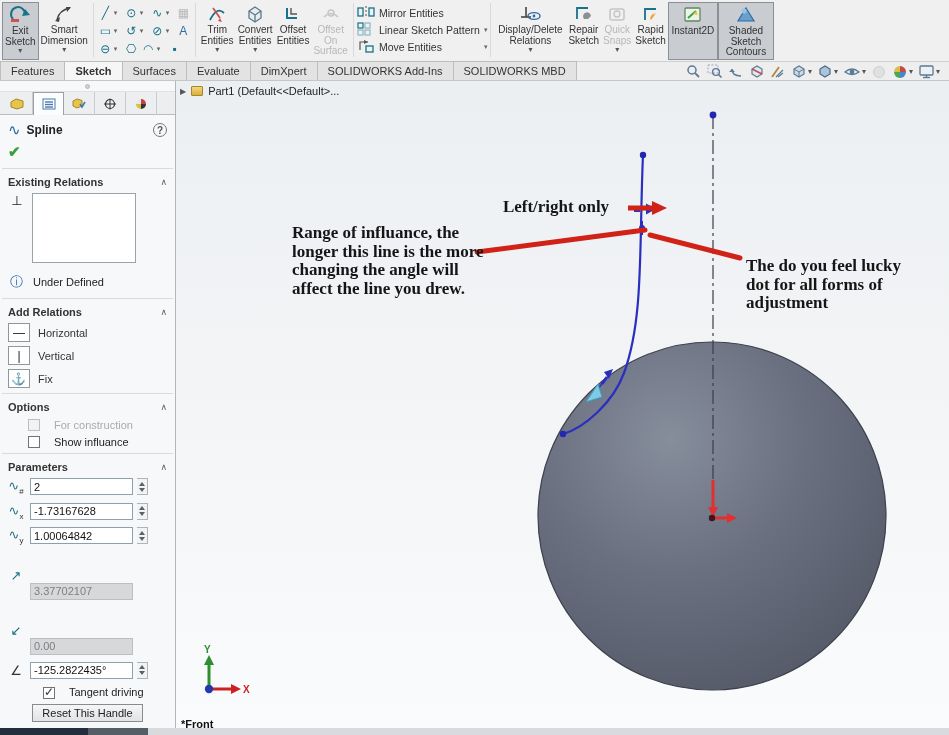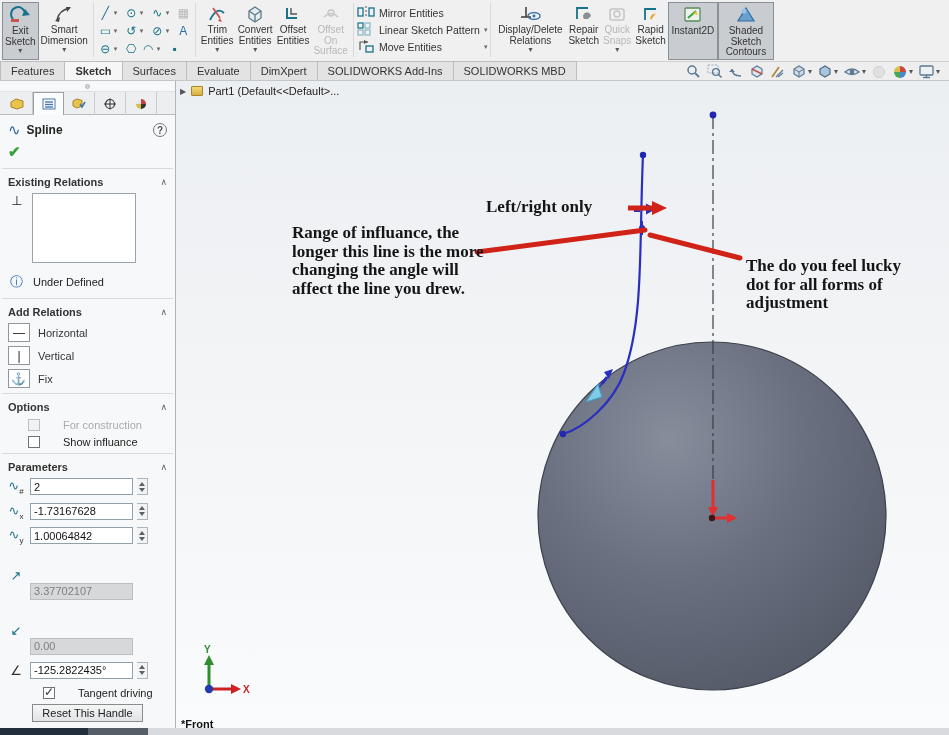--- a/index.html
+++ b/index.html
@@ -47,21 +47,21 @@
   .pdiv { height:1px; background:#d8dadc; margin:3px 2px; }
   .sect { display:flex; align-items:center; padding:4px 8px 3px 8px; font-size:11px; font-weight:bold; color:#333; }
   .sect .chev { margin-left:auto; font-size:9px; color:#666; font-weight:normal; }
   .relrow { display:flex; align-items:flex-start; padding:2px 8px; gap:6px; }
   .relic { font-size:13px; color:#222; width:18px; text-align:center; }
   .lbox { width:104px; height:70px; background:#fff; border:1px solid #9aa3aa; }
   .inforow { display:flex; align-items:center; gap:10px; padding:8px 8px 4px 10px; font-size:11px; color:#222; }
   .infoic { color:#2f6fb2; font-size:13px; }
   .addrel { display:flex; align-items:center; gap:8px; padding:2px 8px; }
   .relbox { width:22px; height:19px; background:#fff; border:1px solid #8f979d; display:flex; align-items:center; justify-content:center; font-size:12px; color:#222; }
-  .cbrow { display:flex; align-items:flex-end; gap:23px; padding:2px 8px 2px 28px; color:#222; }
+  .cbrow { display:flex; align-items:center; gap:14px; padding:2px 8px 2px 28px; color:#222; }
   .cb { flex:0 0 12px; width:12px; height:12px; border:1px solid #6e7377; background:#fff; position:relative; margin-top:1px; }
   .cb.checked::after { content:"✓"; position:absolute; left:0px; top:-3px; font-size:12px; color:#333; }
   .cb.disd { border-color:#bcbfc2; background:#f1f2f3; }
   .lbl-dis { color:#a9acae; }
   .prow { display:flex; align-items:center; gap:4px; padding:2px 6px 2px 6px; margin-bottom:3px; }
   .pic { width:20px; text-align:center; font-size:13px; color:#1d6f86; position:relative; }
   .pic .sub { font-size:8px; color:#333; }
   .inp { width:103px; height:17px; border:1px solid #8fa0ad; background:#fff; font-size:11px; padding:0 3px; font-family:"Liberation Sans",sans-serif; color:#111; }
   .inp:disabled { background:#d6d8da; color:#7d8184; border-color:#bcbfc1;margin-top:31px; }
   .spin { width:11px; height:17px; border:1px solid #aeb4b9; border-left:none; background:#f2f3f4; display:flex; flex-direction:column; align-items:center; justify-content:center; gap:2px; }
@@ -607,21 +607,21 @@
       <text x="67" y="612" font-size="10" font-weight="bold" fill="#cc2222" font-family="Liberation Sans, sans-serif">X</text>
     </g>
   </svg>
 
   <div class="tree">
     <span class="flyarrow">▶</span>
     <span class="particon"></span>
     <span>Part1  (Default&lt;&lt;Default&gt;...</span>
   </div>
 
-  <div class="ann" style="left:310px; top:117px; width:140px; text-align:left">Left/right only</div>
+  <div class="ann" style="left:310px; top:117px; width:140px; text-align:center">Left/right only</div>
   <div class="ann" style="left:116px; top:143px; width:250px">Range of influance, the
 longer this line is the more
 changing the angle will
 affect the line you drew.</div>
   <div class="ann" style="left:570px; top:176px; width:185px">The do you feel lucky
 dot for all forms of
 adjustment</div>
 
   <div class="viewlabel">*Front</div>
 </div>

